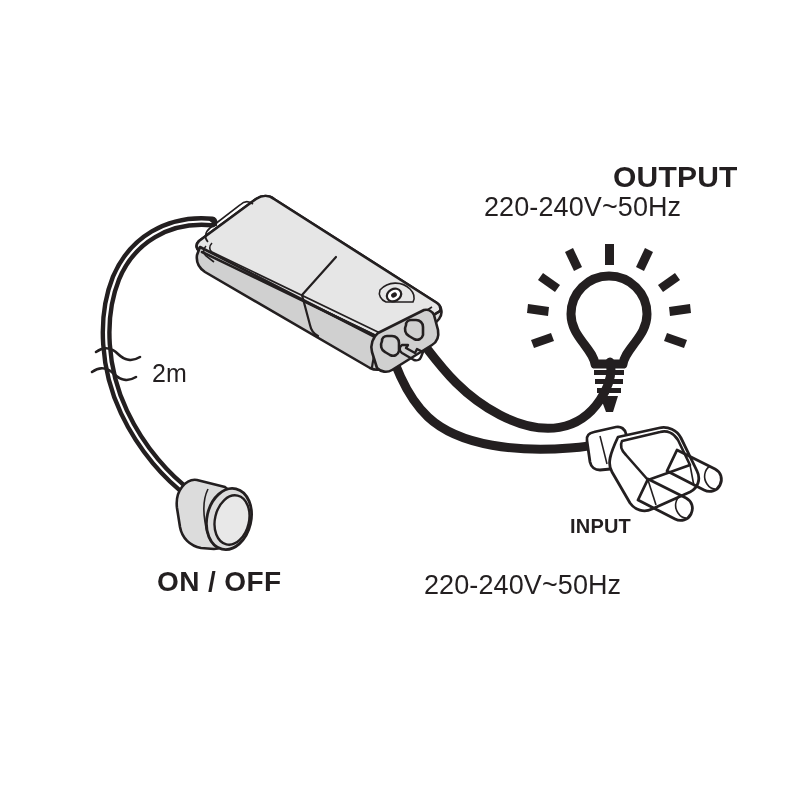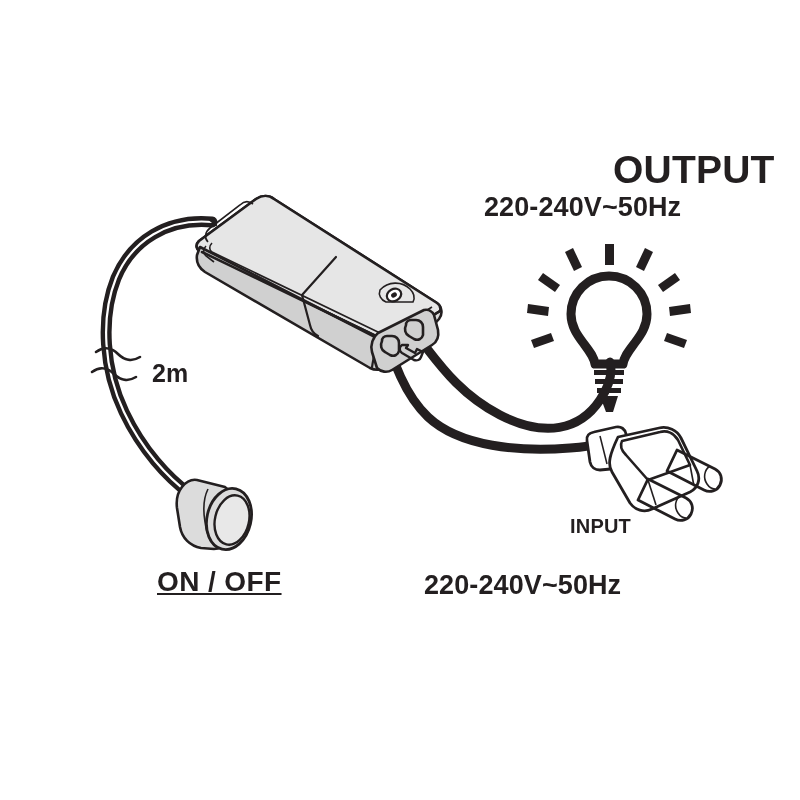--- a/index.html
+++ b/index.html
@@ -27,29 +27,28 @@
     top: 0;
     width: 800px;
     height: 800px;
     display: block;
   }
   .label {
     position: absolute;
     color: #231f20;
     white-space: nowrap;
     line-height: 1;
-    font-weight: bold;
   }
   .label-bold {
     font-weight: bold;
   }
   #label-output-title {
     left: 613px;
-    top: 150px;
-    font-size: 39px;
+    top: 162px;
+    font-size: 30px;
     letter-spacing: 0.2px;
   }
   #label-output-spec {
     left: 484px;
     top: 194px;
     font-size: 27px;
     letter-spacing: 0.1px;
   }
   #label-input-title {
     left: 570px;
@@ -61,21 +60,20 @@
     left: 424px;
     top: 572px;
     font-size: 27px;
     letter-spacing: 0.1px;
   }
   #label-onoff {
     left: 157px;
     top: 568px;
     font-size: 28px;
     letter-spacing: 0.4px;
-    text-decoration: underline;
   }
   #label-length {
     left: 152px;
     top: 361px;
     font-size: 25px;
   }
 </style>
 </head>
 <body>
 

